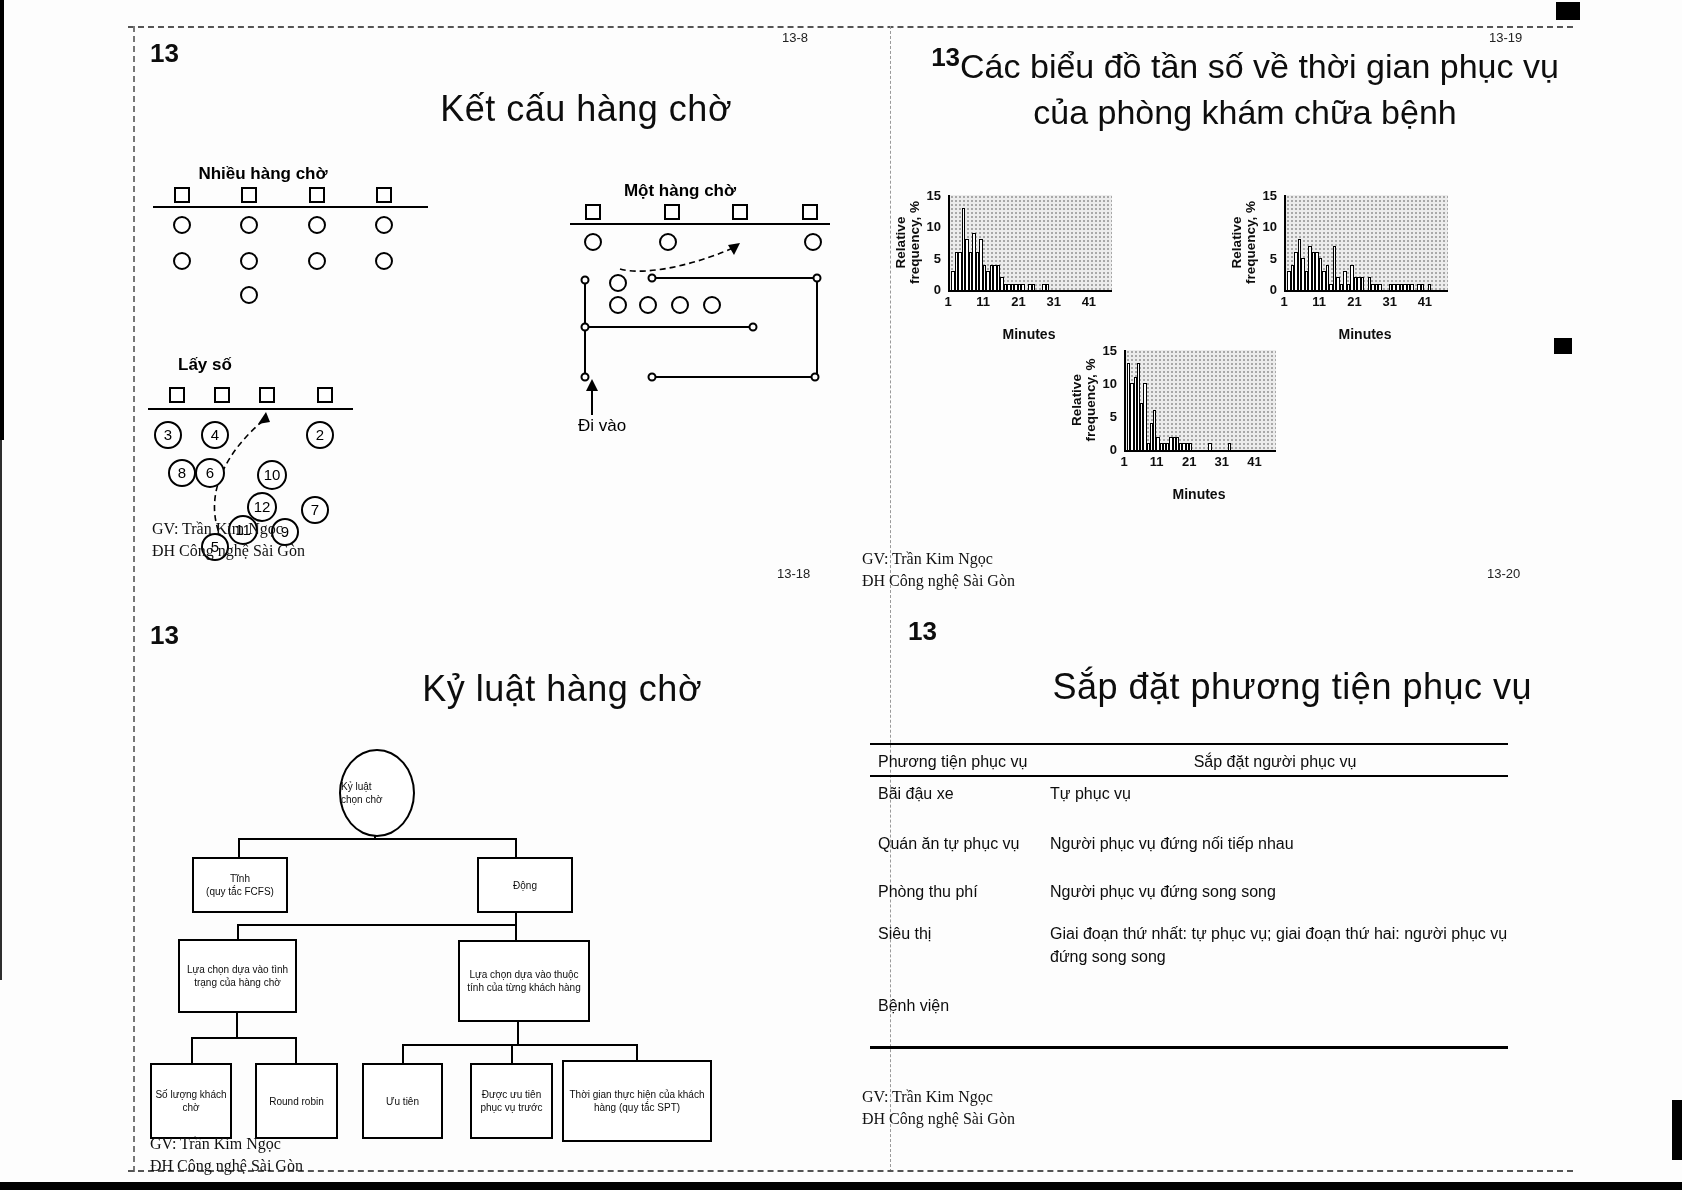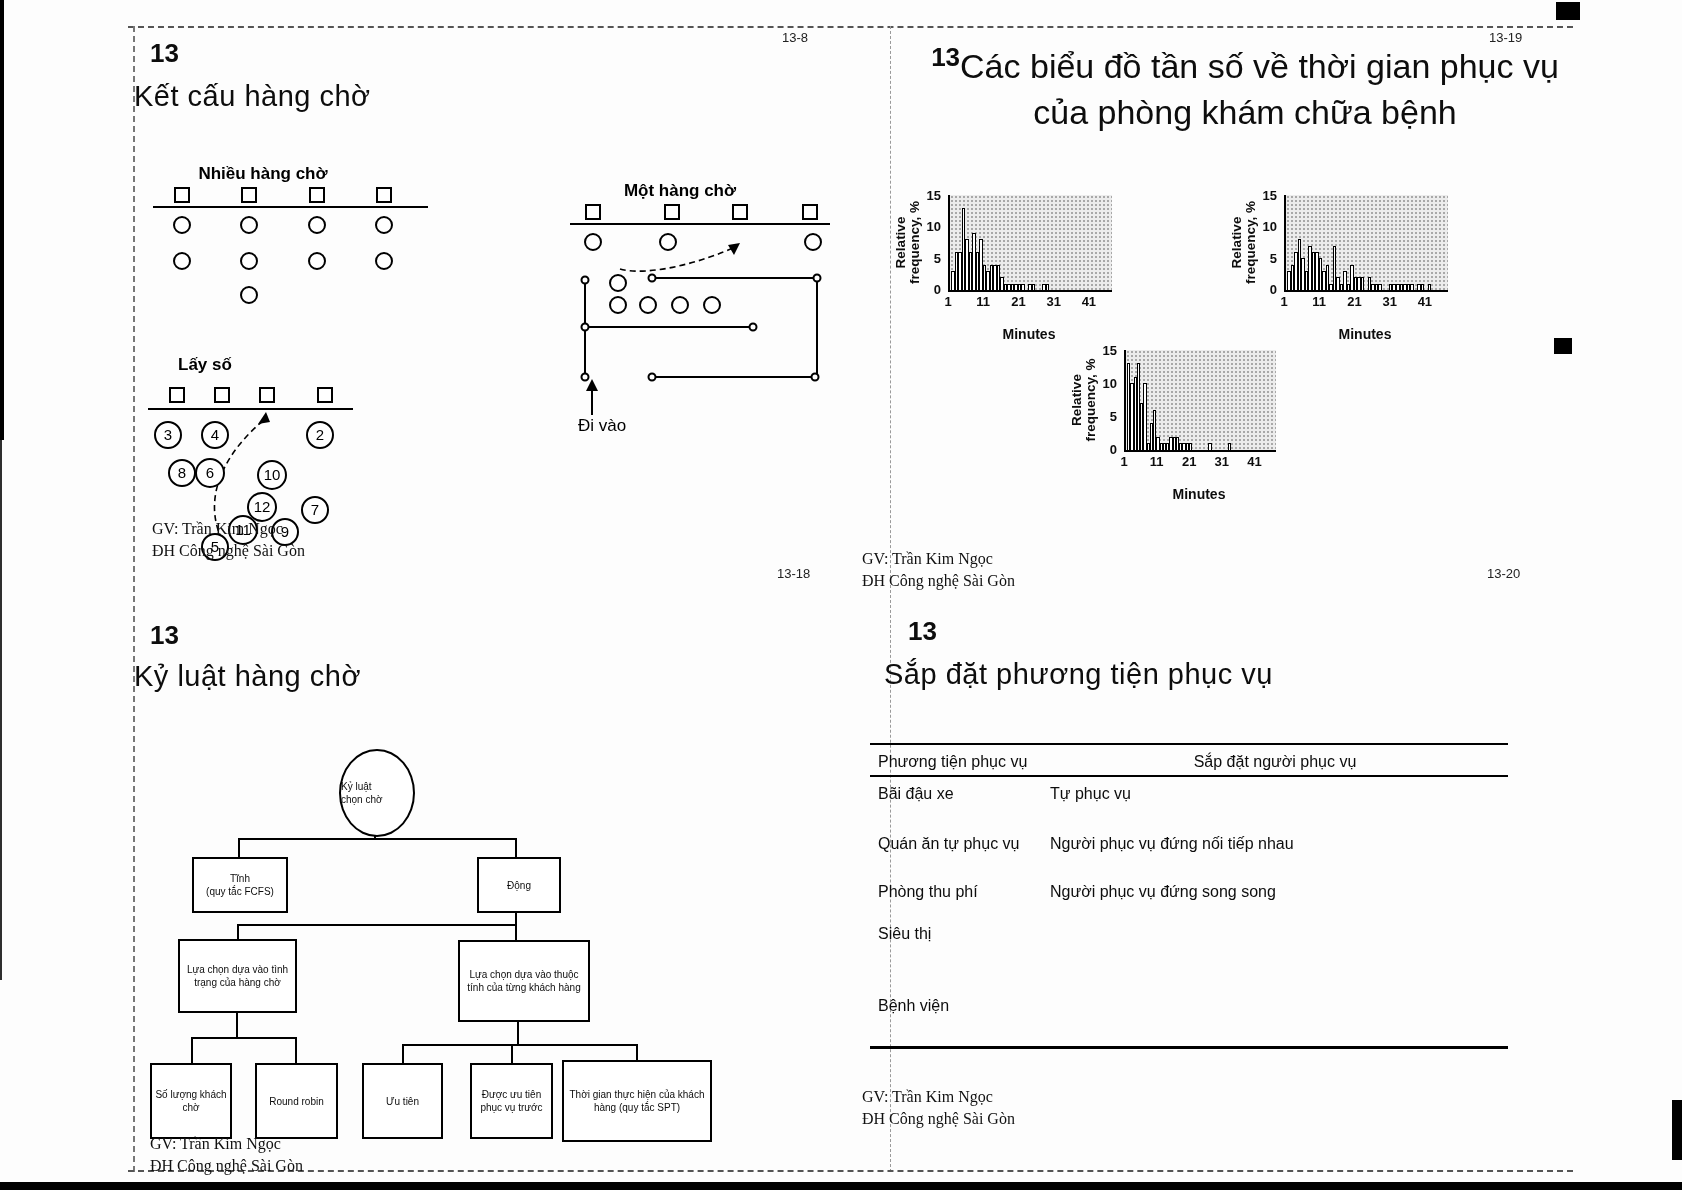--- a/index.html
+++ b/index.html
@@ -8,21 +8,21 @@
 
   
   .artifact{position:absolute;background:#000;}
   .dash-h{position:absolute;border-top:2px dashed #555;}
   .dash-v{position:absolute;border-left:2px dashed #777;}
   .dash-v.light{border-left:1px dashed #9a9a9a;}
 
   .quad{position:absolute;}
   .pagenum{position:absolute;font-size:13px;color:#222;}
   .slidenum{position:absolute;font-size:26px;font-weight:bold;}
-  .stitle{position:absolute;margin:4px;font-size:29px;font-weight:400;text-align:left;letter-spacing:0.5px;}
+  .stitle{position:absolute;margin:12px;font-size:36px;font-weight:400;text-align:right;letter-spacing:0.5px;}
 
   .gvfoot{position:absolute;font-family:"Liberation Serif",serif;font-size:16px;line-height:1.4;color:#111;}
 
   
   .hist{position:absolute;width:260px;height:175px;}
   .hist .ylab{position:absolute;left:2px;top:107px;width:95px;transform:rotate(-90deg);
               transform-origin:0 0;text-align:center;font-weight:bold;font-size:13.5px;line-height:1.05;}
   .hist .yticks{position:absolute;left:28px;top:5px;width:24px;height:109px;display:flex;
                 flex-direction:column;justify-content:space-between;align-items:flex-end;
                 font-weight:bold;font-size:13px;padding-right:3px;box-sizing:border-box;}
@@ -392,21 +392,21 @@
     <div class="tline" style="left:506px;top:476px;width:2px;height:17px;"></div>
 
     <div class="tcircle" style="left:209px;top:181px;width:72px;height:84px;">
       <span>Kỷ luật</span>
       <span>chọn chờ</span>
     </div>
     <div class="tbox" style="left:62px;top:289px;width:96px;height:56px;flex-direction:column;">
       <span>Tĩnh</span>
       <span>(quy tắc FCFS)</span>
     </div>
-    <div class="tbox" style="left:347px;top:289px;width:84px;height:56px;">
+    <div class="tbox" style="left:347px;top:289px;width:96px;height:56px;">
       <span>Động</span>
     </div>
     <div class="tbox" style="left:48px;top:371px;width:119px;height:74px;">
       <span>Lựa chọn dựa vào tình trạng của hàng chờ</span>
     </div>
     <div class="tbox" style="left:328px;top:372px;width:132px;height:82px;">
       <span>Lựa chọn dựa vào thuộc tính của từng khách hàng</span>
     </div>
     <div class="tbox" style="left:20px;top:495px;width:82px;height:76px;">
       <span>Số lượng khách chờ</span>
@@ -442,20 +442,21 @@
     <div class="tbl-cell" style="left:28px;top:214px;width:165px;">Bãi đậu xe</div>
     <div class="tbl-cell" style="left:200px;top:214px;width:450px;">Tự phục vụ</div>
 
     <div class="tbl-cell" style="left:28px;top:264px;width:165px;">Quán ăn tự phục vụ</div>
     <div class="tbl-cell" style="left:200px;top:264px;width:450px;">Người phục vụ đứng nối tiếp nhau</div>
 
     <div class="tbl-cell" style="left:28px;top:312px;width:165px;">Phòng thu phí</div>
     <div class="tbl-cell" style="left:200px;top:312px;width:450px;">Người phục vụ đứng song song</div>
 
     <div class="tbl-cell" style="left:28px;top:354px;width:165px;">Siêu thị</div>
+    <div class="tbl-cell" style="left:200px;top:354px;width:460px;">Giai đoạn thứ nhất: tự phục vụ; giai đoạn thứ hai: người phục vụ đứng song song</div>
 
     <div class="tbl-cell" style="left:28px;top:426px;width:165px;">Bệnh viện</div>
 
     <div class="rule" style="left:20px;top:478px;width:638px;height:3px;"></div>
 
     <div class="gvfoot" style="left:12px;top:518px;">
       <div>GV: Trần Kim Ngọc</div>
       <div>ĐH Công nghệ Sài Gòn</div>
     </div>
   </section>

